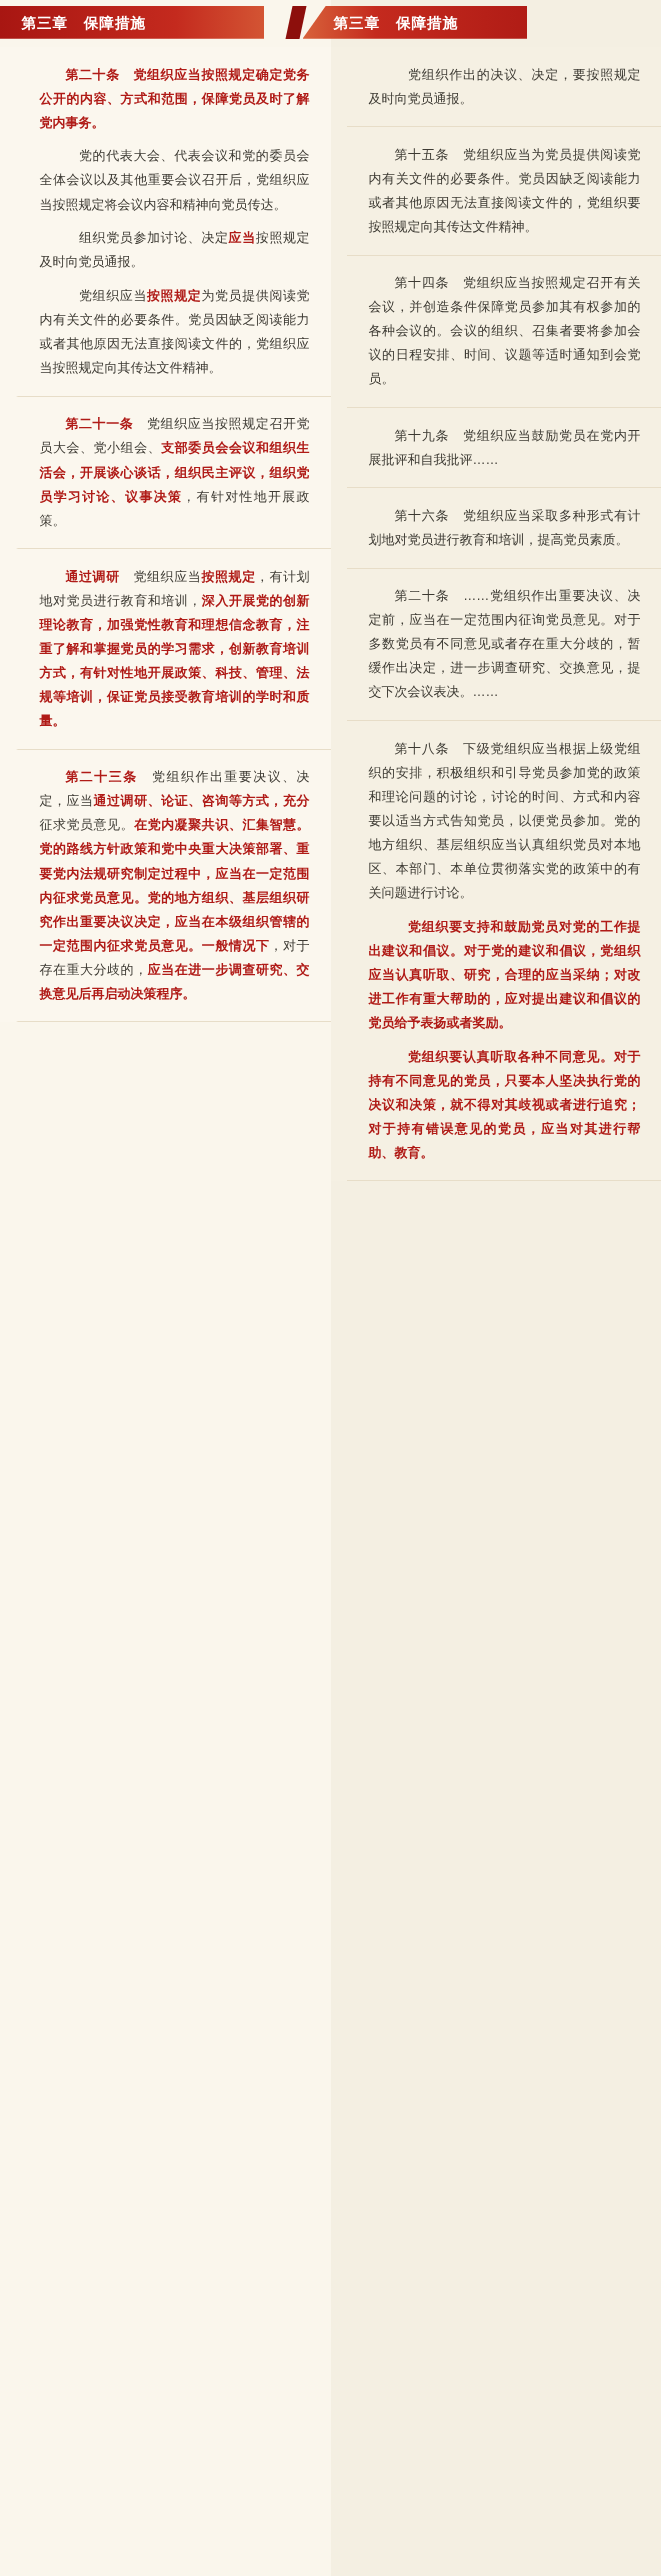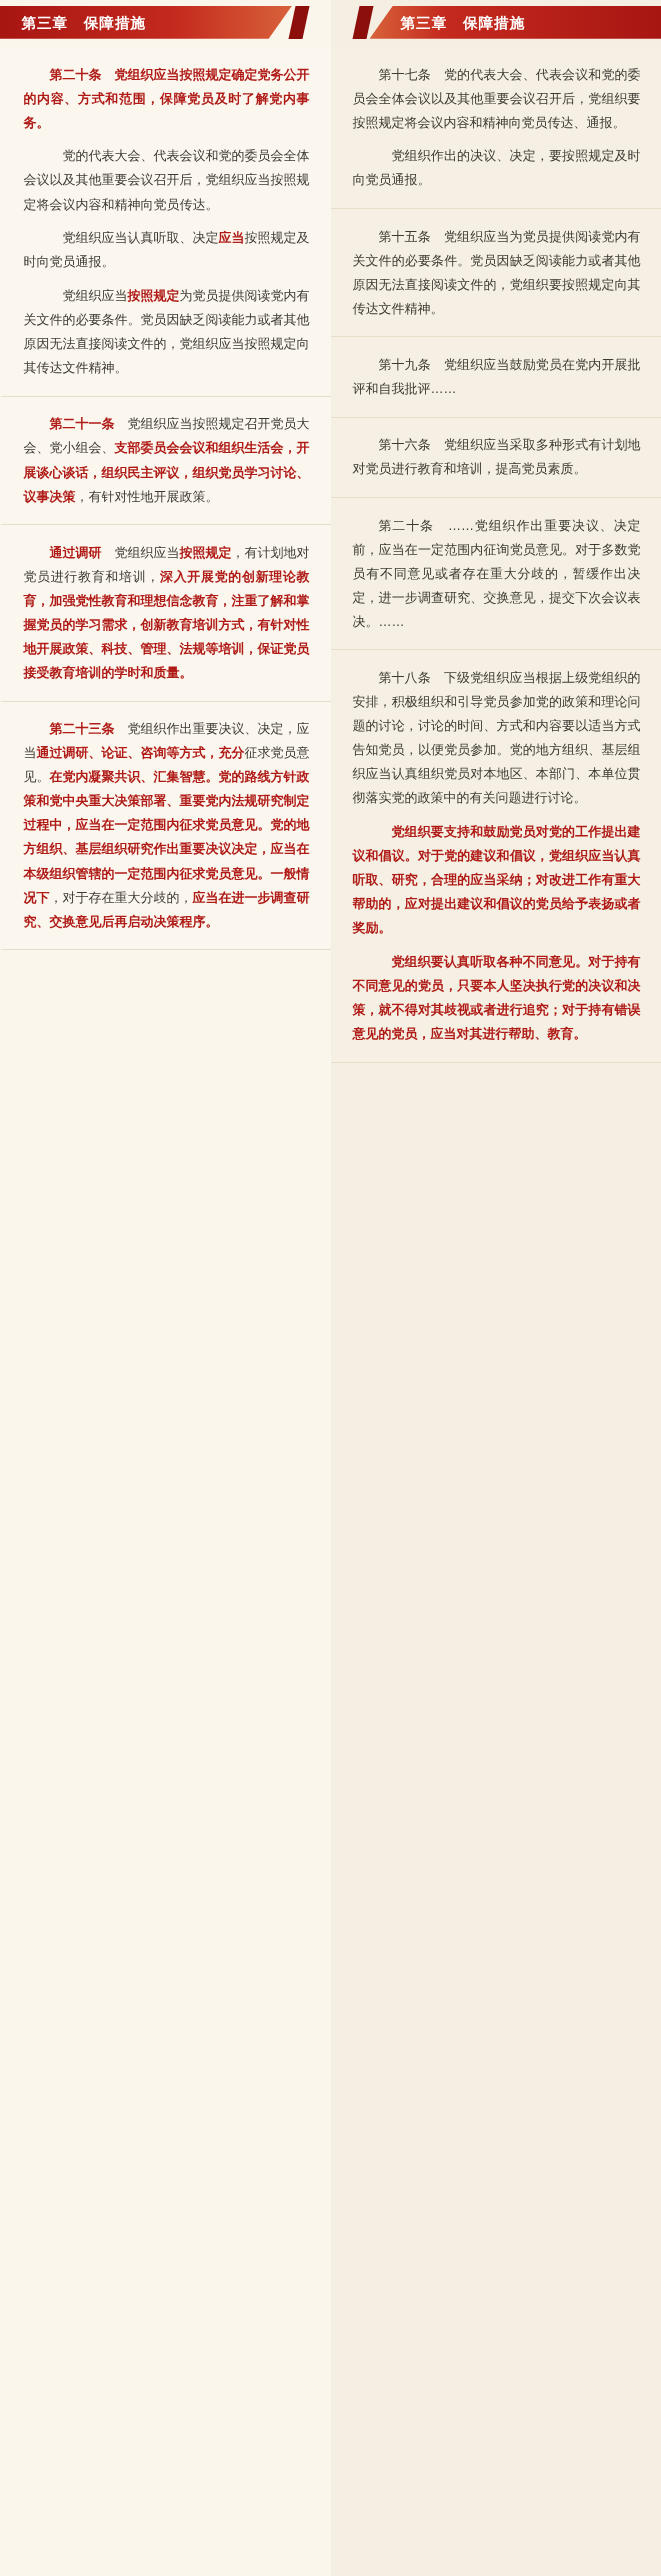--- a/index.html
+++ b/index.html
@@ -23,28 +23,29 @@
     padding: 0;
   }
   .columns {
     display: flex;
     width: 661px;
     align-items: flex-start;
   }
   .col {
     width: 331px;
     flex: 0 0 331px;
+    padding-left: 16px;
   }
   .col-left { background: #fbf7ee; }
   .col-right { background: #f5f0e3; }
 
   
   .banner-row {
     display: flex;
-    width: 661px;
+    width: 527px;
     height: 47px;
   }
   .banner {
     width: 331px;
     height: 47px;
     position: relative;
     overflow: hidden;
     display: flex;
     align-items: center;
   }
@@ -127,40 +128,42 @@
       <div class="banner-deco"></div>
       <span class="banner-text">第三章　保障措施</span>
     </div>
   </div>
 
   <div class="columns">
     <div class="col col-left" id="left-col">
         <div class="card card-left">
           <p><span class="art-no">第二十条</span><span class="hl">　党组织应当按照规定确定党务公开的内容、方式和范围，保障党员及时了解党内事务。</span></p>
           <p><span class="plain">　党的代表大会、代表会议和党的委员会全体会议以及其他重要会议召开后，党组织应当按照规定将会议内容和精神向党员传达。</span></p>
-          <p><span class="plain">　党组织应当认真听取、决定</span><span class="hl">应当</span><span class="plain">按照规定及时向党员通报。</span></p>
+          <p><span class="plain">　组织党员参加讨论、决定</span><span class="hl">应当</span><span class="plain">按照规定及时向党员通报。</span></p>
           <p><span class="plain">　党组织应当</span><span class="hl">按照规定</span><span class="plain">为党员提供阅读党内有关文件的必要条件。党员因缺乏阅读能力或者其他原因无法直接阅读文件的，党组织应当按照规定向其传达文件精神。</span></p>
         </div>
         <div class="card card-left">
           <p><span class="art-no">第二十一条</span><span class="plain">　党组织应当按照规定召开党员大会、党小组会、</span><span class="hl">支部委员会会议和组织生活会，开展谈心谈话，组织民主评议，组织党员</span><span class="hl">学习讨论、议事决策</span><span class="plain">，有针对性地开展政策。</span></p>
         </div>
         <div class="card card-left">
           <p><span class="art-no">通过调研</span><span class="plain">　党组织应当</span><span class="hl">按照规定</span><span class="plain">，有计划地对党员进行教育和培训，</span><span class="hl">深入开展党的创新理论教育，加强党性教育和理想信念教育</span><span class="hl">，注重了解和掌握党员的学习需求，创新教育培训方式，有针对性地开展政策、科技、管理、法规等培训，保证党员接受教育培训的学时和质量。</span></p>
         </div>
         <div class="card card-left">
           <p><span class="art-no">第二十三条</span><span class="plain">　党组织作出重要决议、决定，应当</span><span class="hl">通过调研、论证、咨询等方式，充分</span><span class="plain">征求党员意见。</span><span class="hl">在党内凝聚共识、汇集智慧。党的路线方针政策和党中央重大决策部署、重要党内法规研究制定过程中，应当在一定范围内征求党员意见。党的地方组织、基层组织研究作出重要决议决定，应当在本级组织管辖的一定范围内征求党员意见。一般情况下</span><span class="plain">，对于存在重大分歧的，</span><span class="hl">应当在进一步调查研究、交换意见后再启动决策程序。</span></p>
         </div>
       </div>
     <div class="col col-right" id="right-col">
         <div class="card card-right">
-          <p><span class="plain">第十七条</span><span class="plain">　党的代表大会、代表会议和党的委员会全体会议以及其他重要会议召开后，党组织要按照规定将会议内容和精神向党员传达、通报。</span></p>
           <p><span class="plain">　党组织作出的决议、决定，要按照规定及时向党员通报。</span></p>
         </div>
         <div class="card card-right">
           <p><span class="plain">第十五条</span><span class="plain">　党组织应当为党员提供阅读党内有关文件的必要条件。党员因缺乏阅读能力或者其他原因无法直接阅读文件的，党组织要按照规定向其传达文件精神。</span></p>
+        </div>
+        <div class="card card-right">
+          <p><span class="plain">第十四条</span><span class="plain">　党组织应当按照规定召开有关会议，并创造条件保障党员参加其有权参加的各种会议的。会议的组织、召集者要将参加会议的日程安排、时间、议题等适时通知到会党员。</span></p>
         </div>
         <div class="card card-right">
           <p><span class="plain">第十九条</span><span class="plain">　党组织应当鼓励党员在党内开展批评和自我批评……</span></p>
         </div>
         <div class="card card-right">
           <p><span class="plain">第十六条</span><span class="plain">　党组织应当采取多种形式有计划地对党员进行教育和培训，提高党员素质。</span></p>
         </div>
         <div class="card card-right">
           <p><span class="plain">第二十条</span><span class="plain">　……党组织作出重要决议、决定前，应当在一定范围内征询党员意见。对于多数党员有不同意见或者存在重大分歧的，暂缓作出决定，进一步调查研究、交换意见，提交下次会议表决。……</span></p>
         </div>

